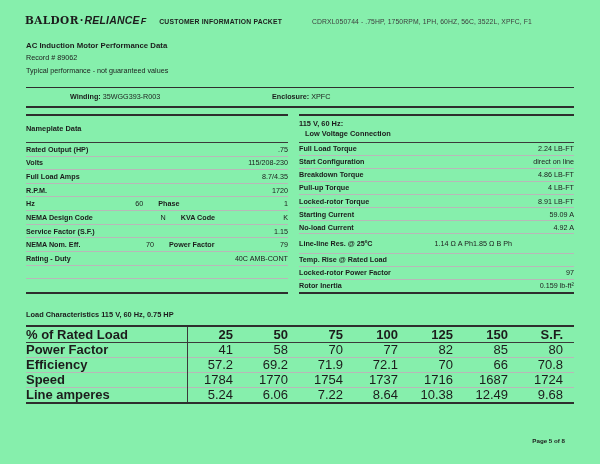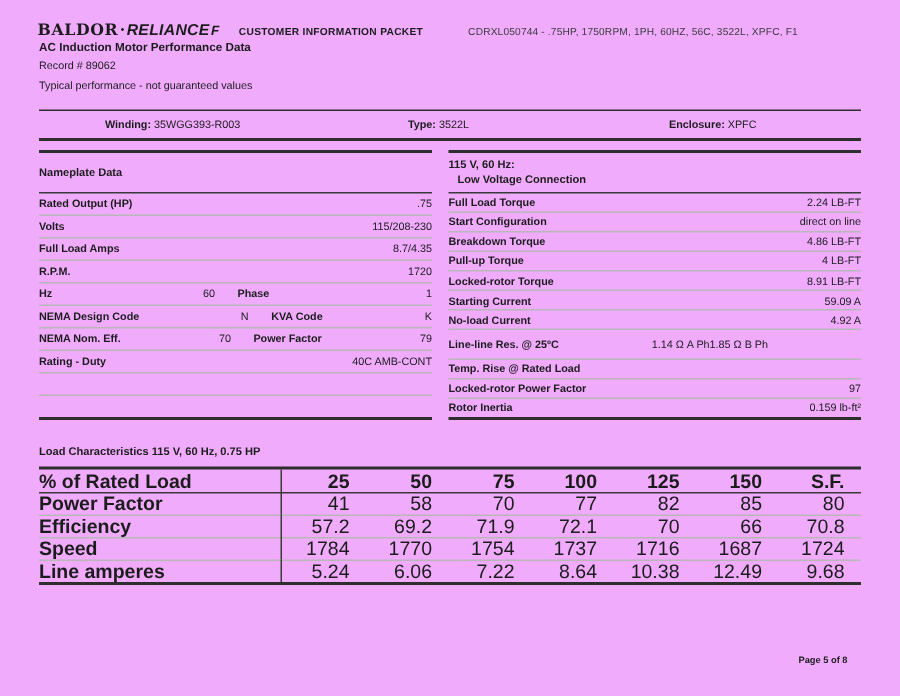--- a/index.html
+++ b/index.html
@@ -1,30 +1,30 @@
 <!DOCTYPE html>
 <html><head>
 <meta charset="utf-8">
 <style>
   html,body { margin:0; padding:0; background:#ffffff; }
   .page {
-    position:relative; width:600px; height:464px; background:#f0abfc;
+    position:relative; width:600px; height:464px; background:#86efac;
     font-family:"Liberation Sans", sans-serif; color:#1c1c1c; overflow:hidden;
   }
   
   .topbar { display:flex; align-items:baseline; padding:14px 26px 0 25px; }
   .logo { font-size:10.5px; font-weight:bold; white-space:nowrap; }
   .logo .b { font-family:"DejaVu Serif", serif; letter-spacing:0.4px; }
   .logo .sep { font-family:"DejaVu Serif", serif; padding:0 1px; }
   .logo .r { font-style:italic; letter-spacing:0.2px; }
   .logo .mark { font-style:italic; font-size:9px; margin-left:1px; }
   .packet-title { font-size:6.8px; font-weight:bold; margin-left:13px; letter-spacing:0.2px; white-space:nowrap; }
   .catalog { font-size:6.8px; color:#3d3d3d; margin-left:30px; letter-spacing:0.1px; white-space:nowrap; }
   
-  .title-block { padding:0 26px; margin-top:1px; }
+  .title-block { padding:0 26px; margin-top:15px; }
   .doc-title { font-size:7.8px; font-weight:bold; }
   .doc-sub { font-size:7.2px; margin-top:3px; line-height:1.45; }
   
   .winding-bar {
     margin:10px 26px 0; border-top:1.5px solid #2e2e2e; border-bottom:2px solid #2e2e2e;
     display:flex; padding:4.5px 0; font-size:7.2px;
   }
   .wb-col1 { width:246px; padding-left:44px; box-sizing:border-box; }
   .wb-col2 { width:174px; }
   .wb-col3 { flex:1; }
@@ -82,24 +82,20 @@
     <div class="doc-title">AC Induction Motor Performance Data</div>
     <div class="doc-sub">Record # 89062</div>
     <div class="doc-sub">Typical performance - not guaranteed values</div>
   </div>
 
   <div class="winding-bar">
     <div class="wb-col1">
       <span class="lbl">Winding:</span>
       <span>35WGG393-R003</span>
     </div>
-    <div class="wb-col2">
-      <span class="lbl">Type:</span>
-      <span>3522L</span>
-    </div>
     <div class="wb-col3">
       <span class="lbl">Enclosure:</span>
       <span>XPFC</span>
     </div>
   </div>
 
   <div class="tables">
 
     <div class="dtable left">
       <div class="thead">
@@ -126,20 +122,24 @@
           <span class="label">Hz</span>
           <span class="val">60</span>
           <span class="label2">Phase</span>
           <span class="val">1</span>
         </div>
         <div class="trow">
           <span class="label">NEMA Design Code</span>
           <span class="val">N</span>
           <span class="label2">KVA Code</span>
           <span class="val">K</span>
+        </div>
+        <div class="trow">
+          <span class="label">Service Factor (S.F.)</span>
+          <span class="val">1.15</span>
         </div>
         <div class="trow">
           <span class="label">NEMA Nom. Eff.</span>
           <span class="val">70</span>
           <span class="label2">Power Factor</span>
           <span class="val">79</span>
         </div>
         <div class="trow">
           <span class="label">Rating - Duty</span>
           <span class="val">40C AMB-CONT</span>

